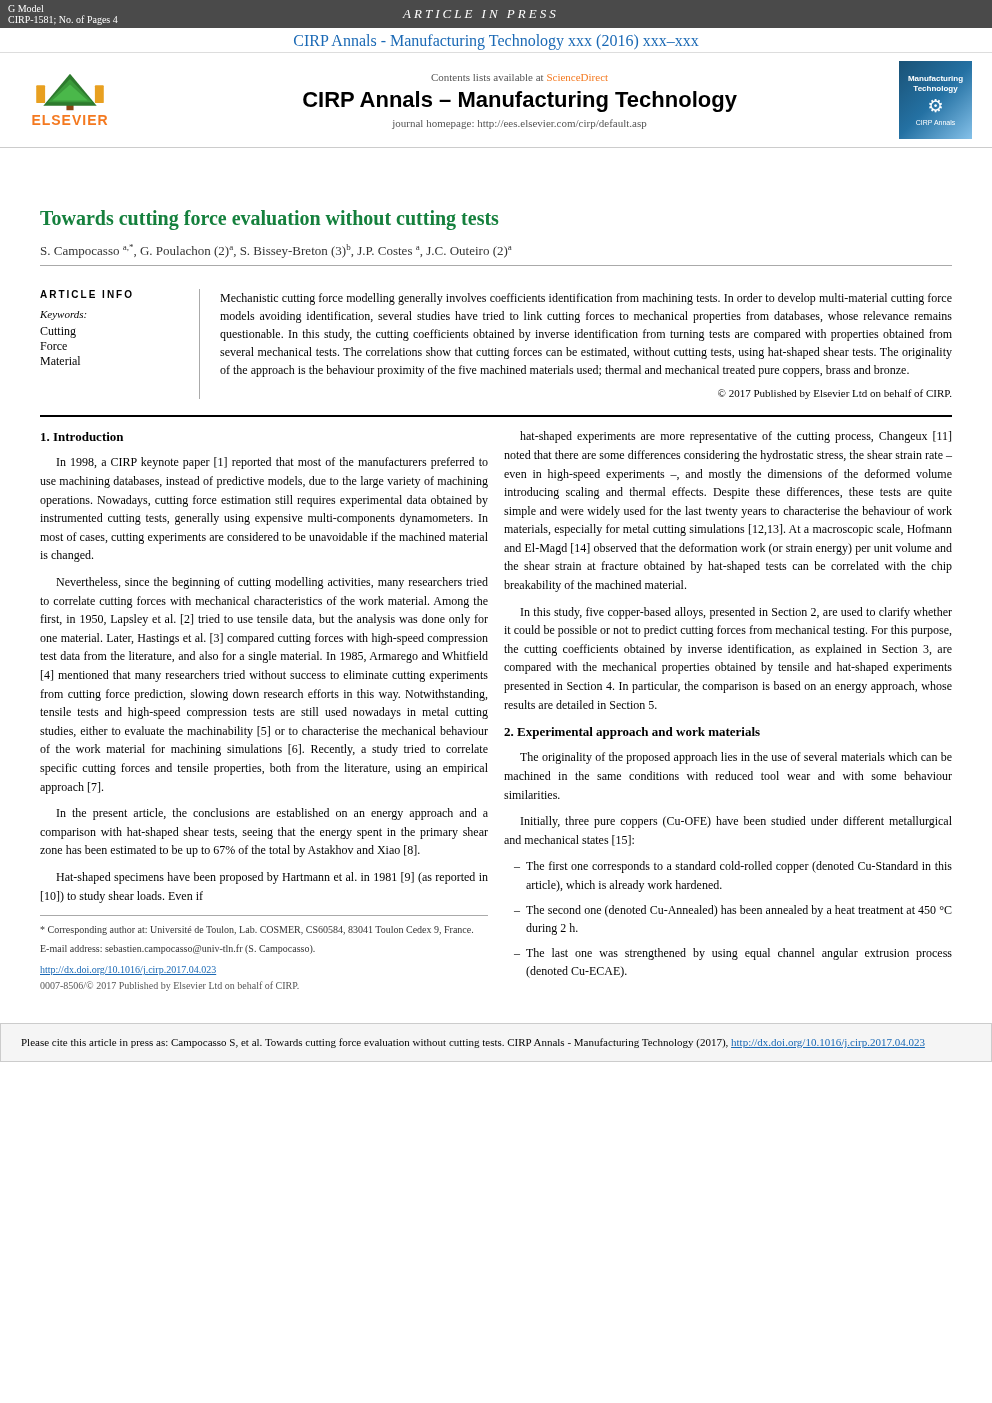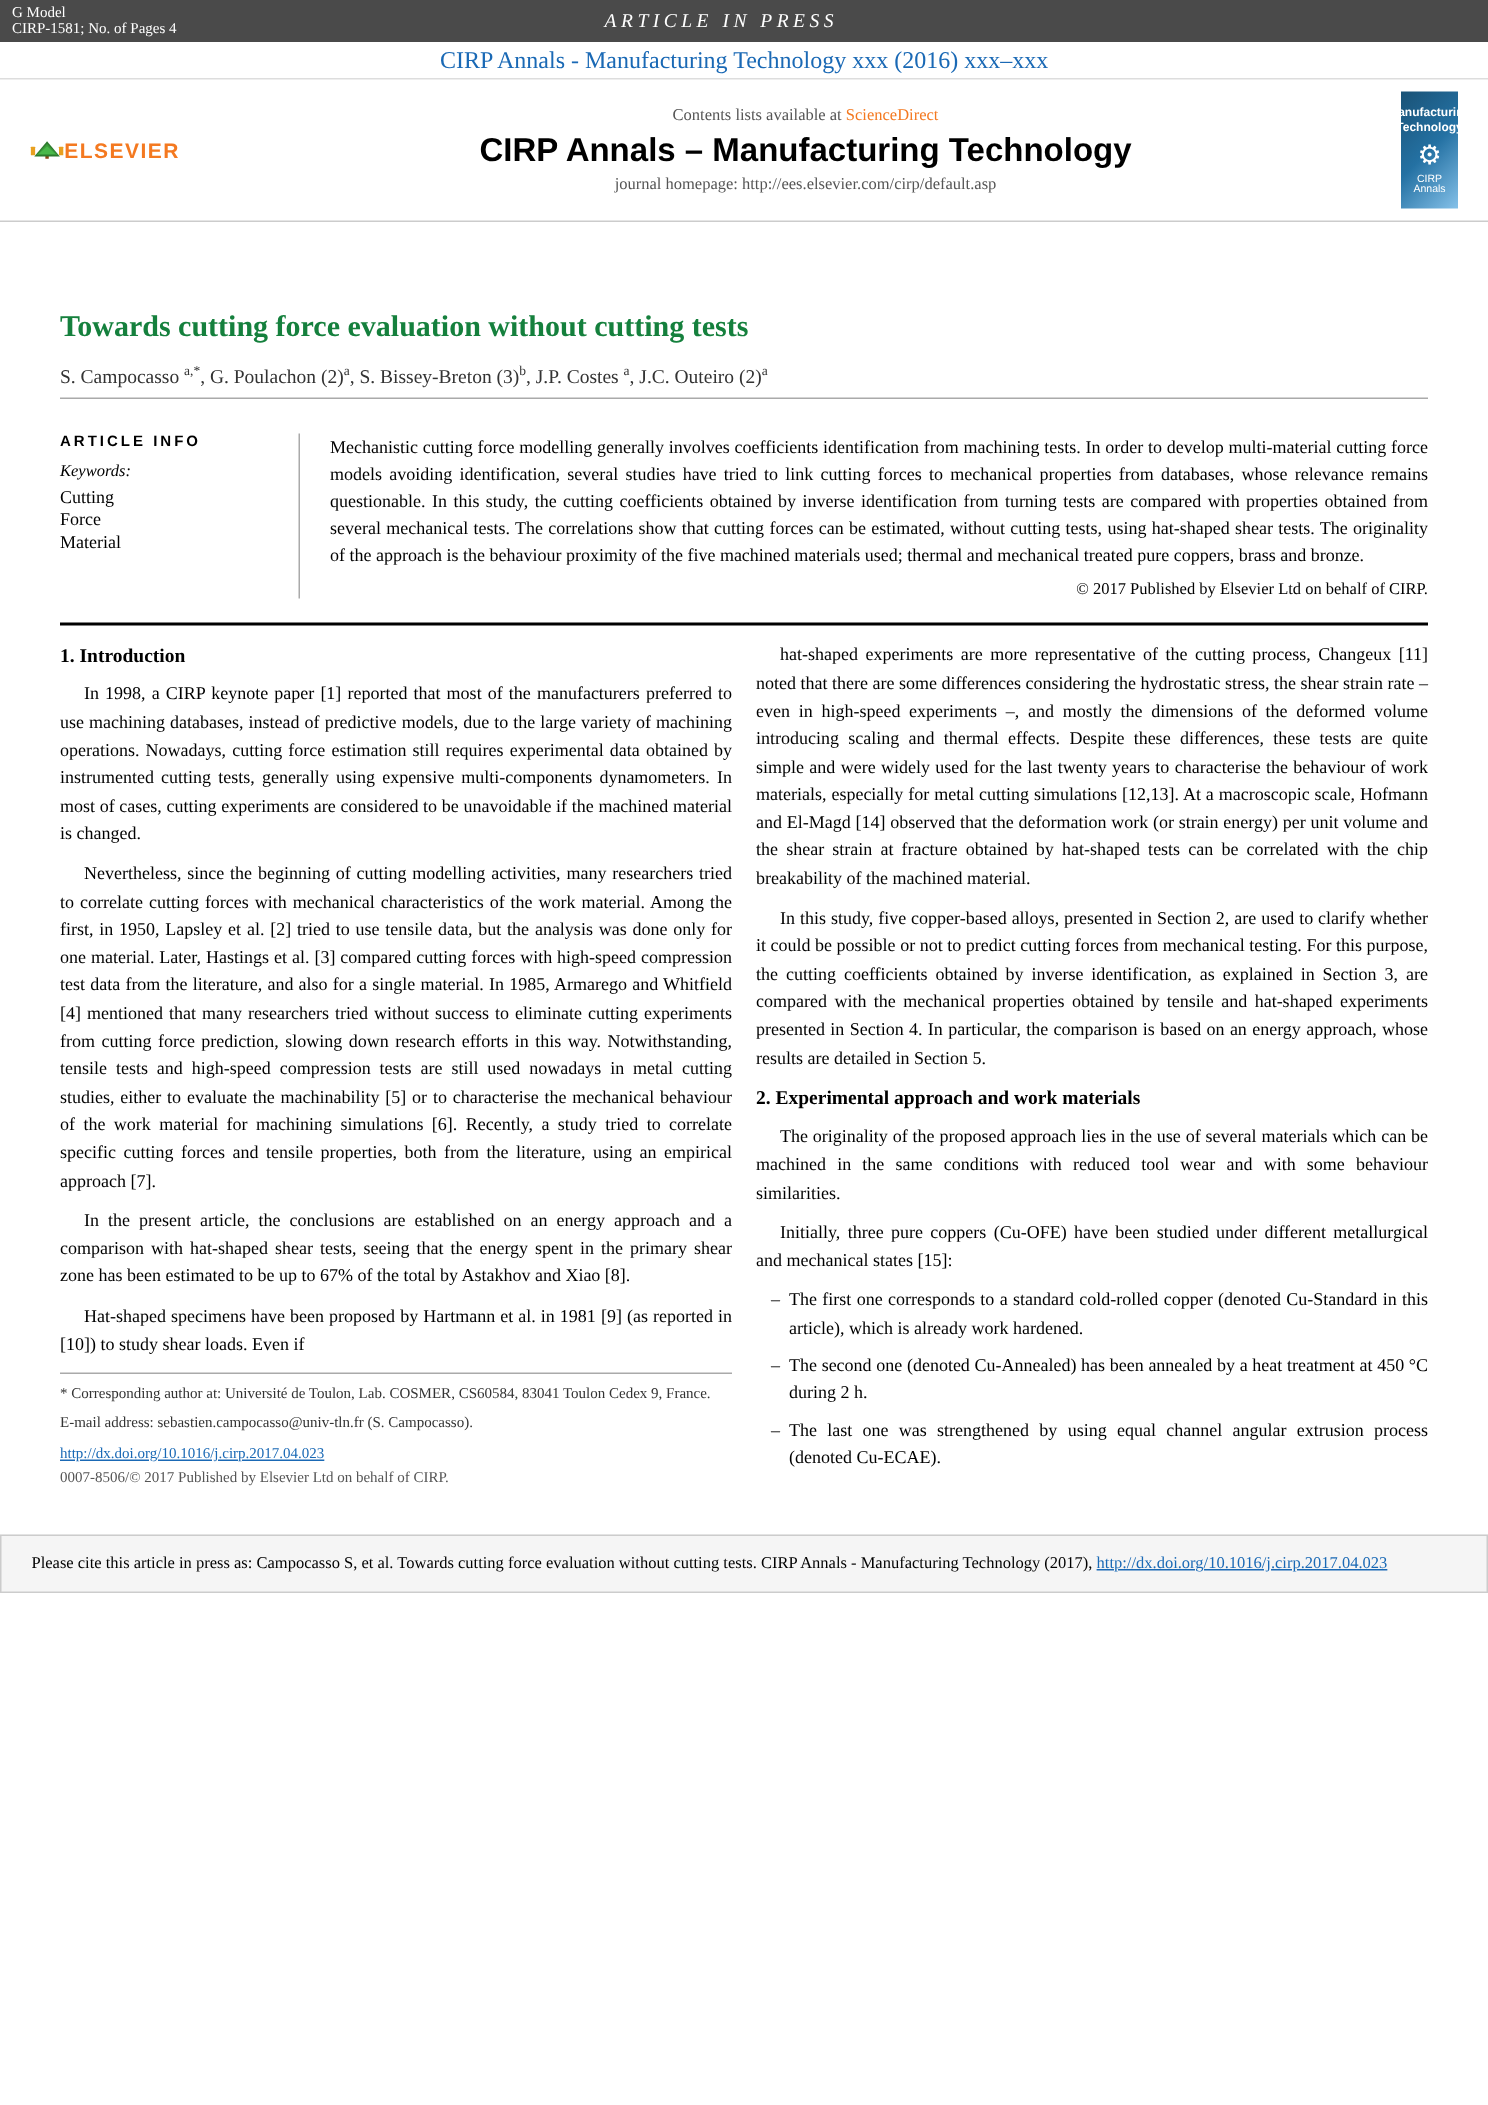--- a/index.html
+++ b/index.html
@@ -197,40 +197,40 @@
     }
     .citation-bar a {
       color: #1a69b5;
     }
 
     
     .elsevier-logo-box {
       width: 100px;
       height: 60px;
       display: flex;
-      flex-direction: row;
+      flex-direction: column;
       align-items: center;
-      justify-content: space-between;
+      justify-content: center;
       margin-right: 20px;
     }
     .elsevier-tree {
       width: 80px;
       height: 40px;
     }
     .elsevier-wordmark {
       font-size: 14px;
       font-family: Arial, sans-serif;
       color: #f47920;
       font-weight: bold;
       letter-spacing: 1px;
     }
 
     
     .journal-thumb-box {
-      width: 38px;
+      width: 73px;
       height: 78px;
       background: linear-gradient(135deg, #1a5276, #2471a3, #85c1e9);
       display: flex;
       flex-direction: column;
       align-items: center;
       justify-content: center;
       color: white;
       font-size: 7px;
       text-align: center;
       padding: 3px;

